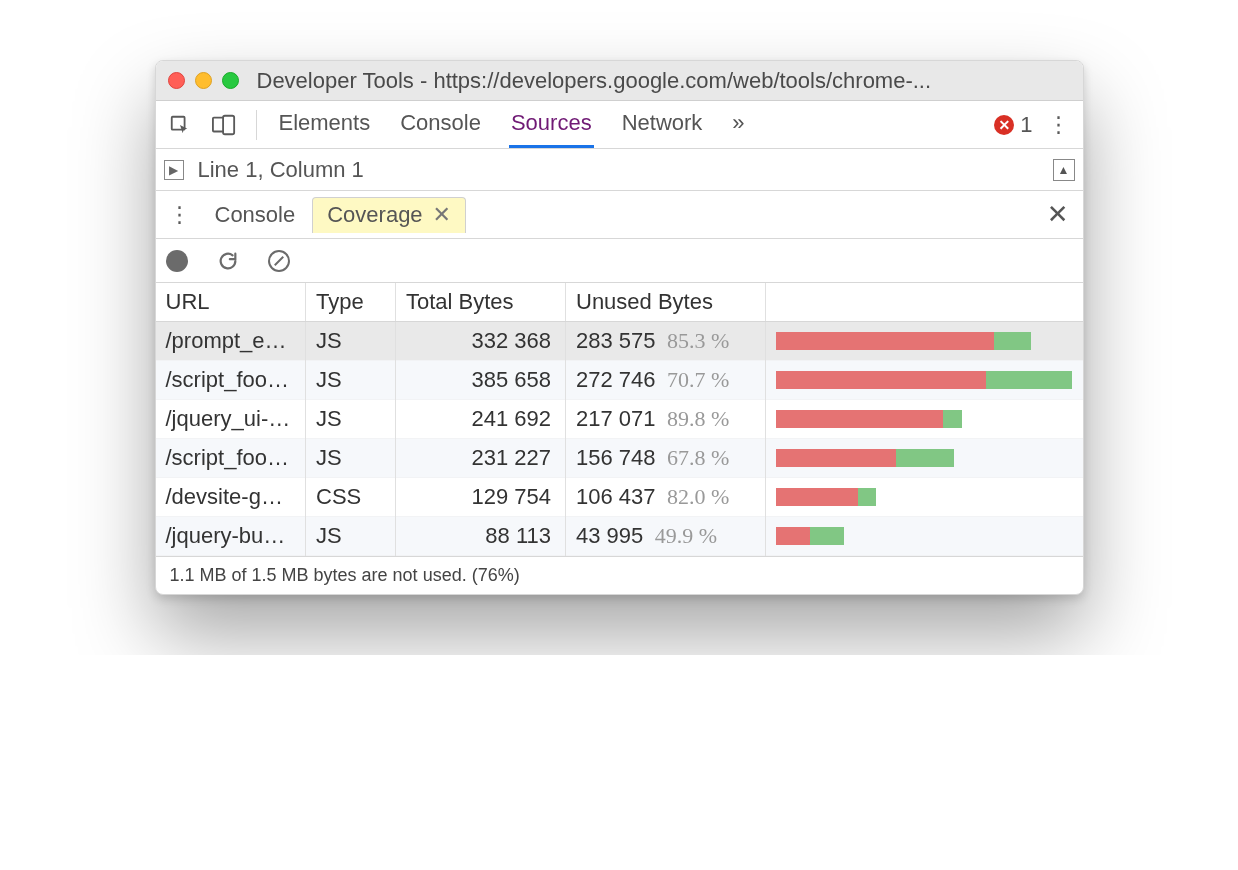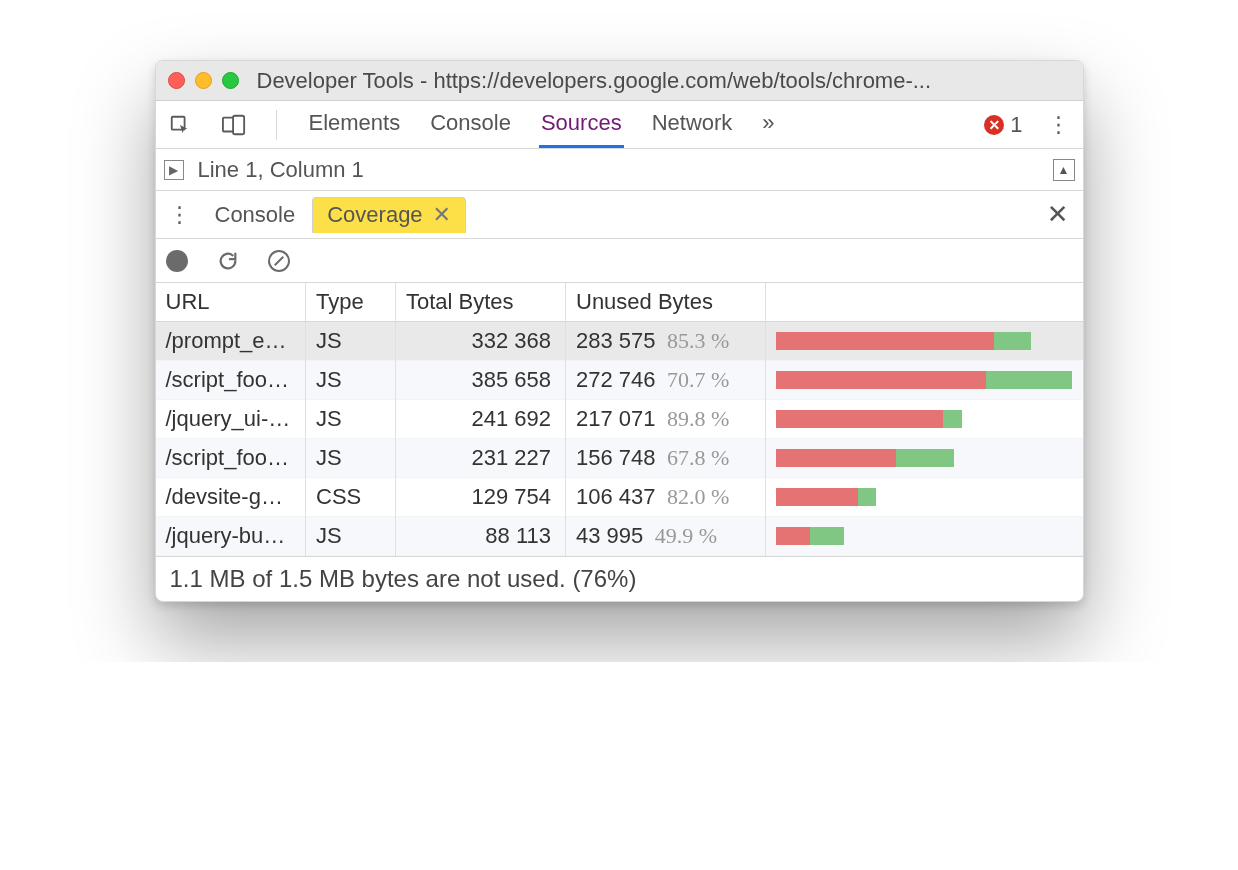--- a/index.html
+++ b/index.html
@@ -40,21 +40,21 @@
   .tl-max   { background: #28c940; border: 1px solid #1aab29; }
   .titlebar .title { flex: 0 1 auto; white-space: nowrap; overflow: hidden; text-overflow: ellipsis; }
 
   
   .topbar {
     height: 48px;
     display: flex;
     align-items: center;
     border-bottom: 1px solid #d7d7d7;
     padding: 0 6px;
-    gap: 18px;
+    gap: 8px;
     font-size: 22px;
     color: #555;
   }
   .iconbtn {
     width: 36px; height: 36px; display: flex; align-items: center; justify-content: center;
     border-radius: 3px; color: #5a5a5a;
   }
   .sep { width: 1px; height: 30px; background: #d7d7d7; margin: 0 6px; }
   .tabs { display: flex; align-items: stretch; gap: 26px; margin-left: 6px; height: 100%; }
   .tab { display: flex; align-items: center; color: #555; border-bottom: 3px solid transparent; padding: 0 2px; }
@@ -80,21 +80,21 @@
   
   .drawerbar {
     height: 48px; display:flex; align-items:center; border-bottom:1px solid #d7d7d7;
     padding: 0 6px; gap: 2px; color:#555;
   }
   .drawerbar .tabchip {
     height: 36px; display:flex; align-items:center; padding: 0 14px;
     border: 1px solid transparent; border-bottom: none;
   }
   .drawerbar .tabchip.active {
-    background:#fde047; border-color:#d0d0d0; border-radius: 4px 4px 0 0; justify-content: center;
+    background:#fef9c3; border-color:#d0d0d0; border-radius: 4px 4px 0 0; justify-content: center;
   }
   .drawerbar .tabchip .x { margin-left: 10px; color:#777; }
   .drawerbar .close { margin-left:auto; font-size:26px; color:#555; padding: 0 8px; }
 
   
   .toolbar {
     height: 44px; display:flex; align-items:center; padding: 0 10px; gap: 22px;
     border-bottom:1px solid #d7d7d7;
   }
   .tool-circle { width:22px; height:22px; border-radius:50%; background:#6b6b6b; }
@@ -117,21 +117,21 @@
   td.col-total { text-align: right; font-variant-numeric: tabular-nums; padding-right: 14px; }
   td.col-unused { font-variant-numeric: tabular-nums; }
   td.col-unused .pct { color:#999; margin-left: 6px; font-family: Liberation Serif, serif; }
 
   .bar { height: 18px; display:flex; align-items:stretch; }
   .bar .red { background:#e57373; }
   .bar .green { background:#81c784; }
 
   
   .footer {
-    border-top:1px solid #d7d7d7; padding: 8px 14px; color:#444; font-size: 24px;
+    border-top:1px solid #d7d7d7; padding: 8px 14px; color:#444; font-size: 18px;
   }
 </style>
 </head>
 <body>
 
 <div class="window">
 
   <div class="titlebar">
     <div class="traffic">
       <span class="tl-close"></span>

